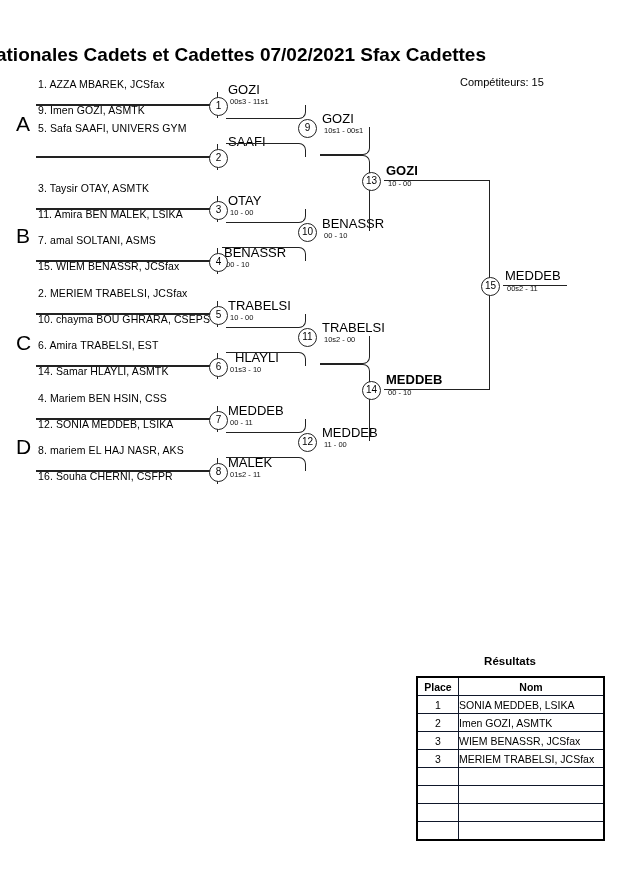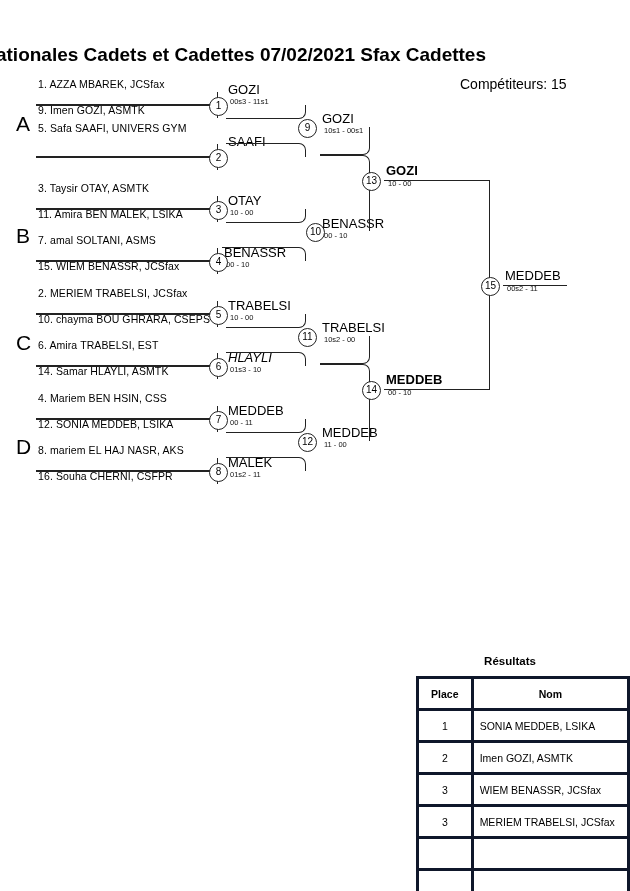--- a/index.html
+++ b/index.html
@@ -10,21 +10,21 @@
   .root{position:absolute;left:0;top:0;width:630px;height:891px;}
 
   
   .title{
     position:absolute;left:-60px;top:44px;width:700px;
     font-size:19px;font-weight:bold;letter-spacing:0px;
     white-space:nowrap;
   }
   .competitors{
     position:absolute;left:460px;top:76px;
-    font-size:14px;white-space:nowrap;
+    font-size:11px;white-space:nowrap;
   }
 
   
   .hline{position:absolute;height:0;border-top:1.4px solid #222;}
   .vline{position:absolute;width:0;border-left:1.4px solid #222;}
   .corner-br{ 
     position:absolute;border-bottom:1.4px solid #222;border-right:1.4px solid #222;
     border-bottom-right-radius:7px;box-sizing:border-box;
   }
   .corner-tr{
@@ -58,21 +58,21 @@
   .res-title{
     position:absolute;left:415px;top:655px;width:190px;
     text-align:center;font-size:11.5px;font-weight:bold;
   }
   table.results{
     position:absolute;left:416px;top:676px;
     border-collapse:collapse;border:2px solid #000;
     font-size:10.5px;
   }
   table.results td,table.results th{
-    border:3px solid #0f172a;padding:6px;height:17px;
+    border:1px solid #0f172a;padding:0;height:17px;
     font-weight:normal;
   }
   table.results th{font-weight:bold;font-size:10.5px;}
   .c-place{width:40px;text-align:center;}
   .c-nom{width:144px;text-align:left;padding-left:6px;}
   th.c-nom{text-align:center;padding-left:0;}
 </style>
 </head>
 <body>
 
@@ -147,21 +147,21 @@
 
   <div class="winner" style="left:228px;top:193px;">OTAY</div>
   <div class="score" style="left:230px;top:208px;">10 - 00</div>
 
   <div class="winner" style="left:224px;top:245px;">BENASSR</div>
   <div class="score" style="left:226px;top:260px;">00 - 10</div>
 
   <div class="winner" style="left:228px;top:298px;">TRABELSI</div>
   <div class="score" style="left:230px;top:313px;">10 - 00</div>
 
-  <div class="winner" style="left:228px;top:350px;font-style:italic;">HLAYLI</div>
+  <div class="winner" style="left:235px;top:350px;">HLAYLI</div>
   <div class="score" style="left:230px;top:365px;">01s3 - 10</div>
 
   <div class="winner" style="left:228px;top:403px;">MEDDEB</div>
   <div class="score" style="left:230px;top:418px;">00 - 11</div>
 
   <div class="winner" style="left:228px;top:455px;">MALEK</div>
   <div class="score" style="left:230px;top:470px;">01s2 - 11</div>
 
   <div class="corner-br" style="left:226px;top:105px;width:80px;height:14px;"></div>
   <div class="corner-tr" style="left:226px;top:143px;width:80px;height:14px;"></div>
@@ -169,21 +169,21 @@
   <div class="corner-br" style="left:226px;top:209px;width:80px;height:14px;"></div>
   <div class="corner-tr" style="left:222px;top:247px;width:84px;height:14px;"></div>
 
   <div class="corner-br" style="left:226px;top:314px;width:80px;height:14px;"></div>
   <div class="corner-tr" style="left:226px;top:352px;width:80px;height:14px;"></div>
 
   <div class="corner-br" style="left:226px;top:419px;width:80px;height:14px;"></div>
   <div class="corner-tr" style="left:226px;top:457px;width:80px;height:14px;"></div>
 
   <div class="bnum" style="left:298px;top:119px;">9</div>
-  <div class="bnum" style="left:298px;top:223px;margin-left:8px;">10</div>
+  <div class="bnum" style="left:298px;top:223px;">10</div>
   <div class="bnum" style="left:298px;top:328px;">11</div>
   <div class="bnum" style="left:298px;top:433px;">12</div>
 
   <div class="winner" style="left:322px;top:111px;">GOZI</div>
   <div class="score" style="left:324px;top:126px;">10s1 - 00s1</div>
 
   <div class="winner" style="left:322px;top:216px;">BENASSR</div>
   <div class="score" style="left:324px;top:231px;">00 - 10</div>
 
   <div class="winner" style="left:322px;top:320px;">TRABELSI</div>

